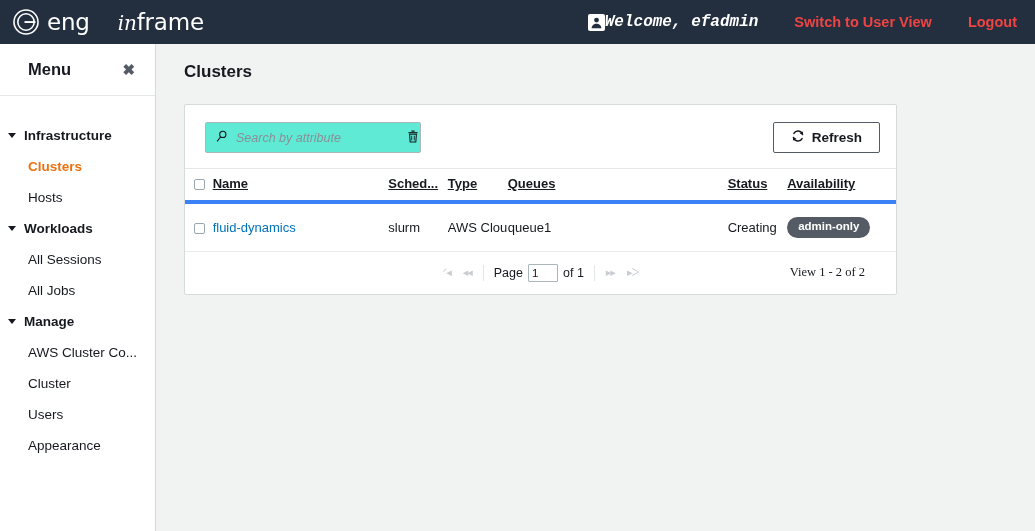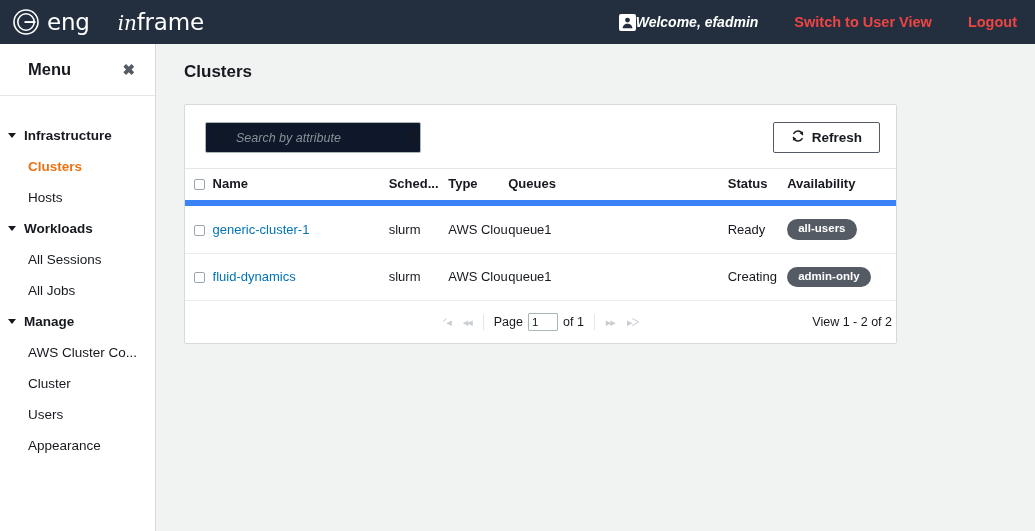--- a/index.html
+++ b/index.html
@@ -25,21 +25,21 @@
     color:#ffffff; font-size:23px; font-weight:400;
     letter-spacing:-0.2px; line-height:1;
     font-family:"DejaVu Sans", sans-serif;
   }
   .logo-text .lt-in { font-style:italic; font-family:"DejaVu Serif", serif; font-size:20px;margin-left:28px; }
   .top-right {
     margin-left:auto; display:flex; align-items:center; gap:36px;
   }
   .welcome {
     display:flex; align-items:center; 
-    color:#ffffff; font-size:14px; font-weight:bold; font-style:italic;
+    color:#ffffff; font-size:16px; font-weight:bold; font-style:italic;font-family:Liberation Mono, monospace;
   }
   .avatar-ico {
     width:17px; height:17px; background:#ffffff; border-radius:2px;
     display:flex; align-items:center; justify-content:center;
   }
   .nav-link {
     color:#ef4444; font-size:14.5px; font-weight:bold;
     text-decoration:none; cursor:pointer; white-space:nowrap;
   }
 
@@ -93,21 +93,21 @@
   }
 
   
   .toolbar {
     display:flex; align-items:center;
     padding:17px 16px 15px 20px;
   }
   .search-box {
     width:216px; height:31px;
     border:1px solid #aab7b8; border-radius:2px;
-    background:#0f172a;
+    background:#5eead4;
     display:flex; align-items:center;
     padding:0 8px 0 9px; gap:6px;
   }
   .search-ico { flex:0 0 auto; display:block; }
   .search-input {
     flex:1; border:none; outline:none; background:transparent;
     font-family:"Liberation Sans", sans-serif;
     font-size:12.5px; font-style:italic; color:#687078;
   }
   .search-input::placeholder { color:#8a9096; font-style:italic; opacity:1; }
@@ -121,23 +121,24 @@
     cursor:pointer;
     font-family:"Liberation Sans", sans-serif;
   }
 
   
   table.grid { width:100%; border-collapse:collapse; }
   table.grid thead th {
     text-align:left; font-size:13px; font-weight:bold; color:#16191f;
     padding:7px 0 9px 0;
     border-top:1px solid #e4e7e7;
-    border-bottom:6px solid #3b82f6;
+    border-bottom:4px solid #3b82f6;
     background:#ffffff;
     white-space:nowrap;
+    text-decoration:underline;
   }
   table.grid tbody td {
     font-size:13px; color:#16191f;
     padding:13px 0 13px 0;
     border-bottom:1px solid #e9ecec;
     white-space:nowrap;
     overflow:hidden;
   }
   .c-check { width:28px; padding-left:9px !important; }
   .c-name  { width:180px; }
@@ -177,22 +178,22 @@
     padding:0 6px; cursor:pointer; user-select:none;
   }
   .pg-sep { width:1px; height:16px; background:#e4e7e7; margin:0 5px; }
   .pg-label { font-size:12.5px; color:#16191f; padding:0 5px; }
   .pg-input {
     width:30px; height:18px; border:1px solid #aab7b8; border-radius:1px;
     font-size:11.5px; color:#16191f; padding:0 3px;
     font-family:"Liberation Sans", sans-serif; outline:none;
   }
   .pg-count {
-    position:absolute; right:4px;
-    font-size:12.5px; color:#16191f;
+    position:absolute; right:31px;
+    font-size:12.5px; color:#16191f;font-family:Liberation Serif, serif;
   }
 </style>
 </head>
 <body>
 
 <div class="topbar">
   <div class="logo-wrap">
     <span>
       <svg class="logo-mark" viewBox="0 0 28 28">
         <circle cx="14" cy="14" r="12" fill="none" stroke="#ffffff" stroke-width="1.6"></circle>
@@ -305,35 +306,20 @@
             <th class="c-status">Status</th>
             <th class="c-avail">Availability</th>
           </tr>
         </thead>
         <tbody>
           <tr>
             <td class="c-check">
               <span class="chk"></span>
             </td>
             <td class="c-name">
-              <a class="link-cell">generic-cluster-1</a>
-            </td>
-            <td class="c-sched">slurm</td>
-            <td class="c-type"><span class="ellipsize">AWS Clou</span></td>
-            <td class="c-queue">queue1</td>
-            <td class="c-status">Ready</td>
-            <td class="c-avail">
-              <span class="badge">all-users</span>
-            </td>
-          </tr>
-          <tr>
-            <td class="c-check">
-              <span class="chk"></span>
-            </td>
-            <td class="c-name">
               <a class="link-cell">fluid-dynamics</a>
             </td>
             <td class="c-sched">slurm</td>
             <td class="c-type"><span class="ellipsize">AWS Clou</span></td>
             <td class="c-queue">queue1</td>
             <td class="c-status">Creating</td>
             <td class="c-avail">
               <span class="badge">admin-only</span>
             </td>
           </tr>

